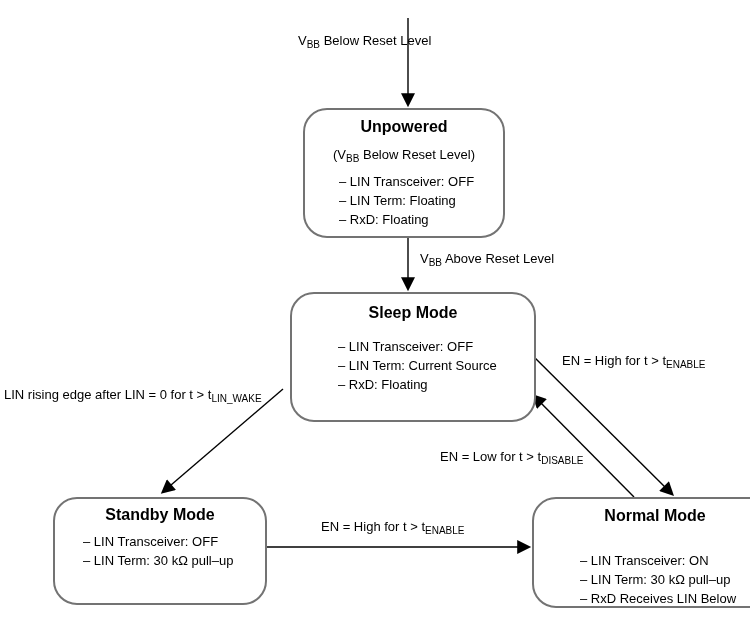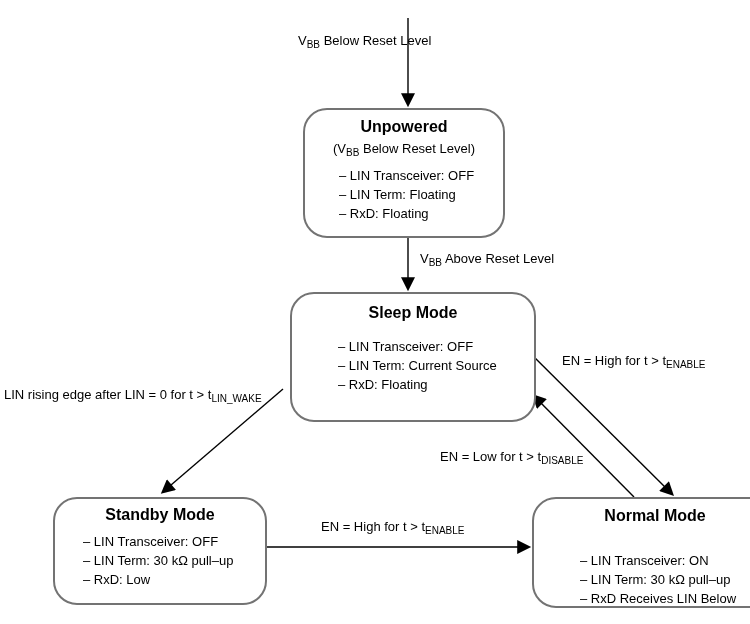--- a/index.html
+++ b/index.html
@@ -27,21 +27,21 @@
   .state .title {
     text-align: center;
     font-weight: bold;
     font-size: 16px;
     line-height: 19px;
   }
   .state .subtitle {
     text-align: center;
     font-size: 13px;
     line-height: 16px;
-    margin-top: 5px;
+    margin-top: 11px;
   }
   .state .items {
     font-size: 13px;
     line-height: 19px;
     white-space: nowrap;
   }
   .label {
     position: absolute;
     font-size: 13px;
     line-height: 15px;
@@ -135,21 +135,20 @@
       <div>– LIN Term: Current Source</div>
       <div>– RxD: Floating</div>
     </div>
   </div>
 
   <div class="state" id="box-standby">
     <div class="title">Standby Mode</div>
     <div class="items">
       <div>– LIN Transceiver: OFF</div>
       <div>– LIN Term: 30 kΩ pull–up</div>
-      <div>– RxD: Low</div>
     </div>
   </div>
 
   <div class="state" id="box-normal">
     <div class="title">Normal Mode</div>
     <div class="items">
       <div>– LIN Transceiver: ON</div>
       <div>– LIN Term: 30 kΩ pull–up</div>
       <div>– RxD Receives LIN Below</div>
     </div>

